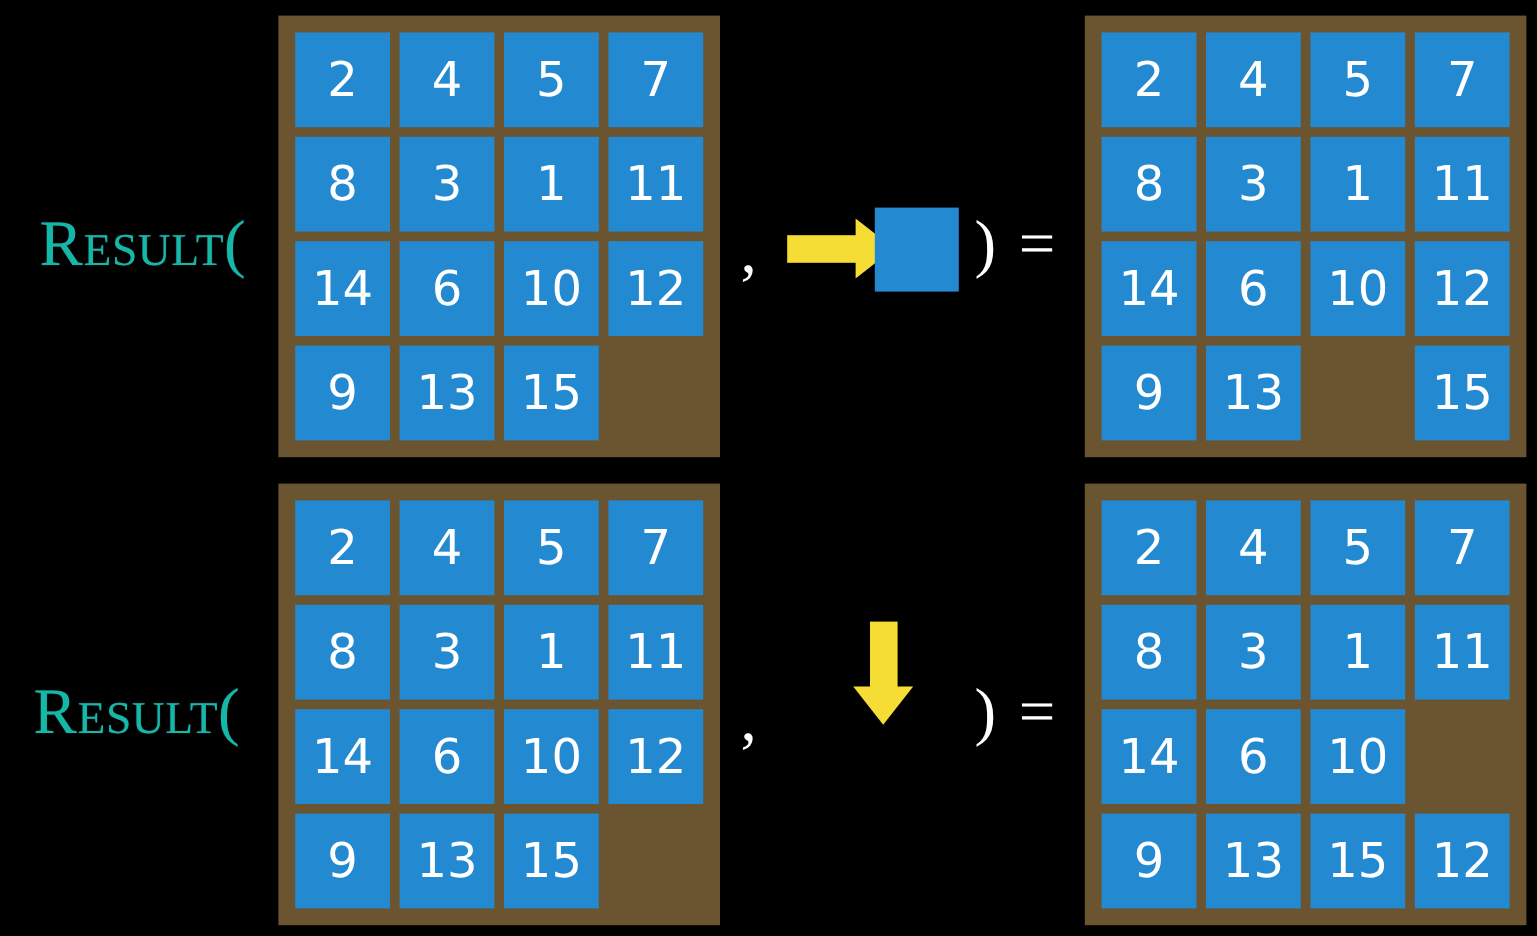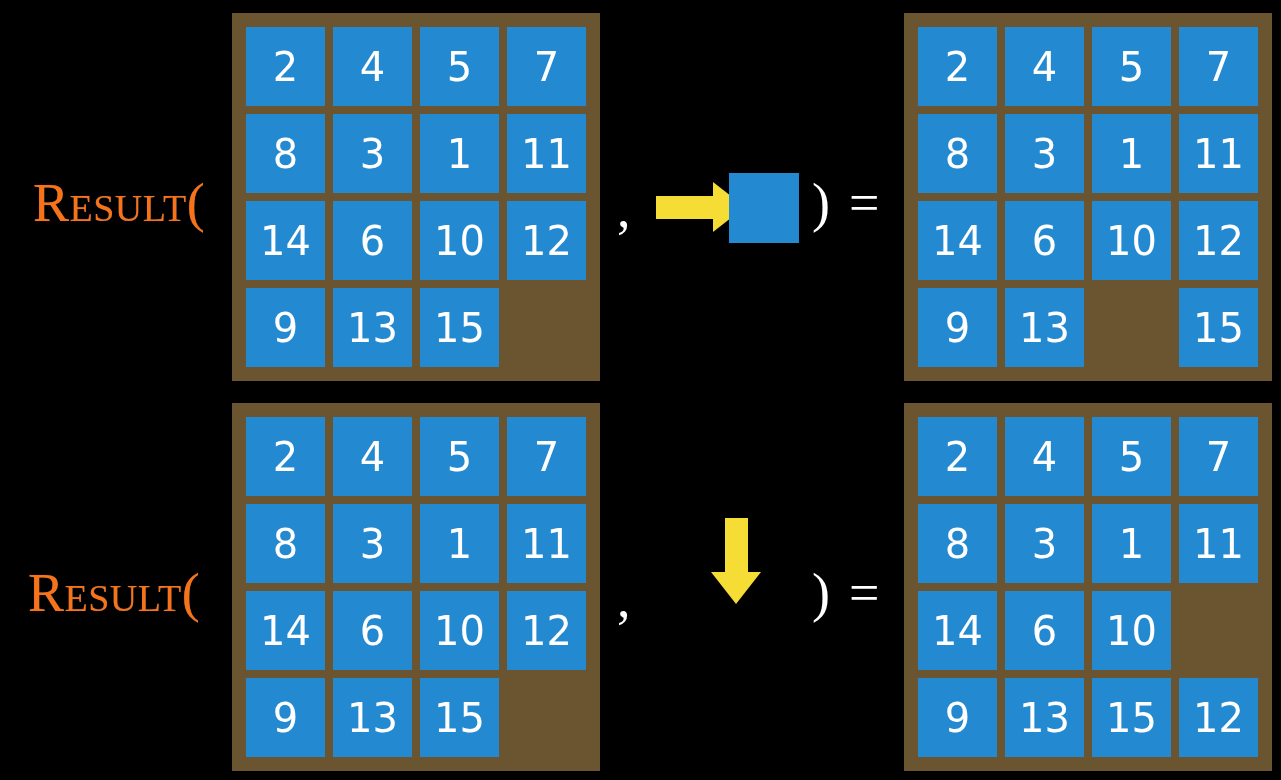--- a/index.html
+++ b/index.html
@@ -18,21 +18,21 @@
   .stage {
     position: absolute;
     left: 0; top: 0;
     width: 1281px;
     height: 780px;
   }
 
   
   .result-label {
     position: absolute;
-    color: #f97316;
+    color: #14b8a6;
     font-family: "Liberation Serif", serif;
     font-variant: small-caps;
     font-size: 54px;
     line-height: 1;
     letter-spacing: 0.5px;
     white-space: nowrap;
     text-shadow: 0 0 1px rgba(120,150,200,0.5);
   }
 
   

